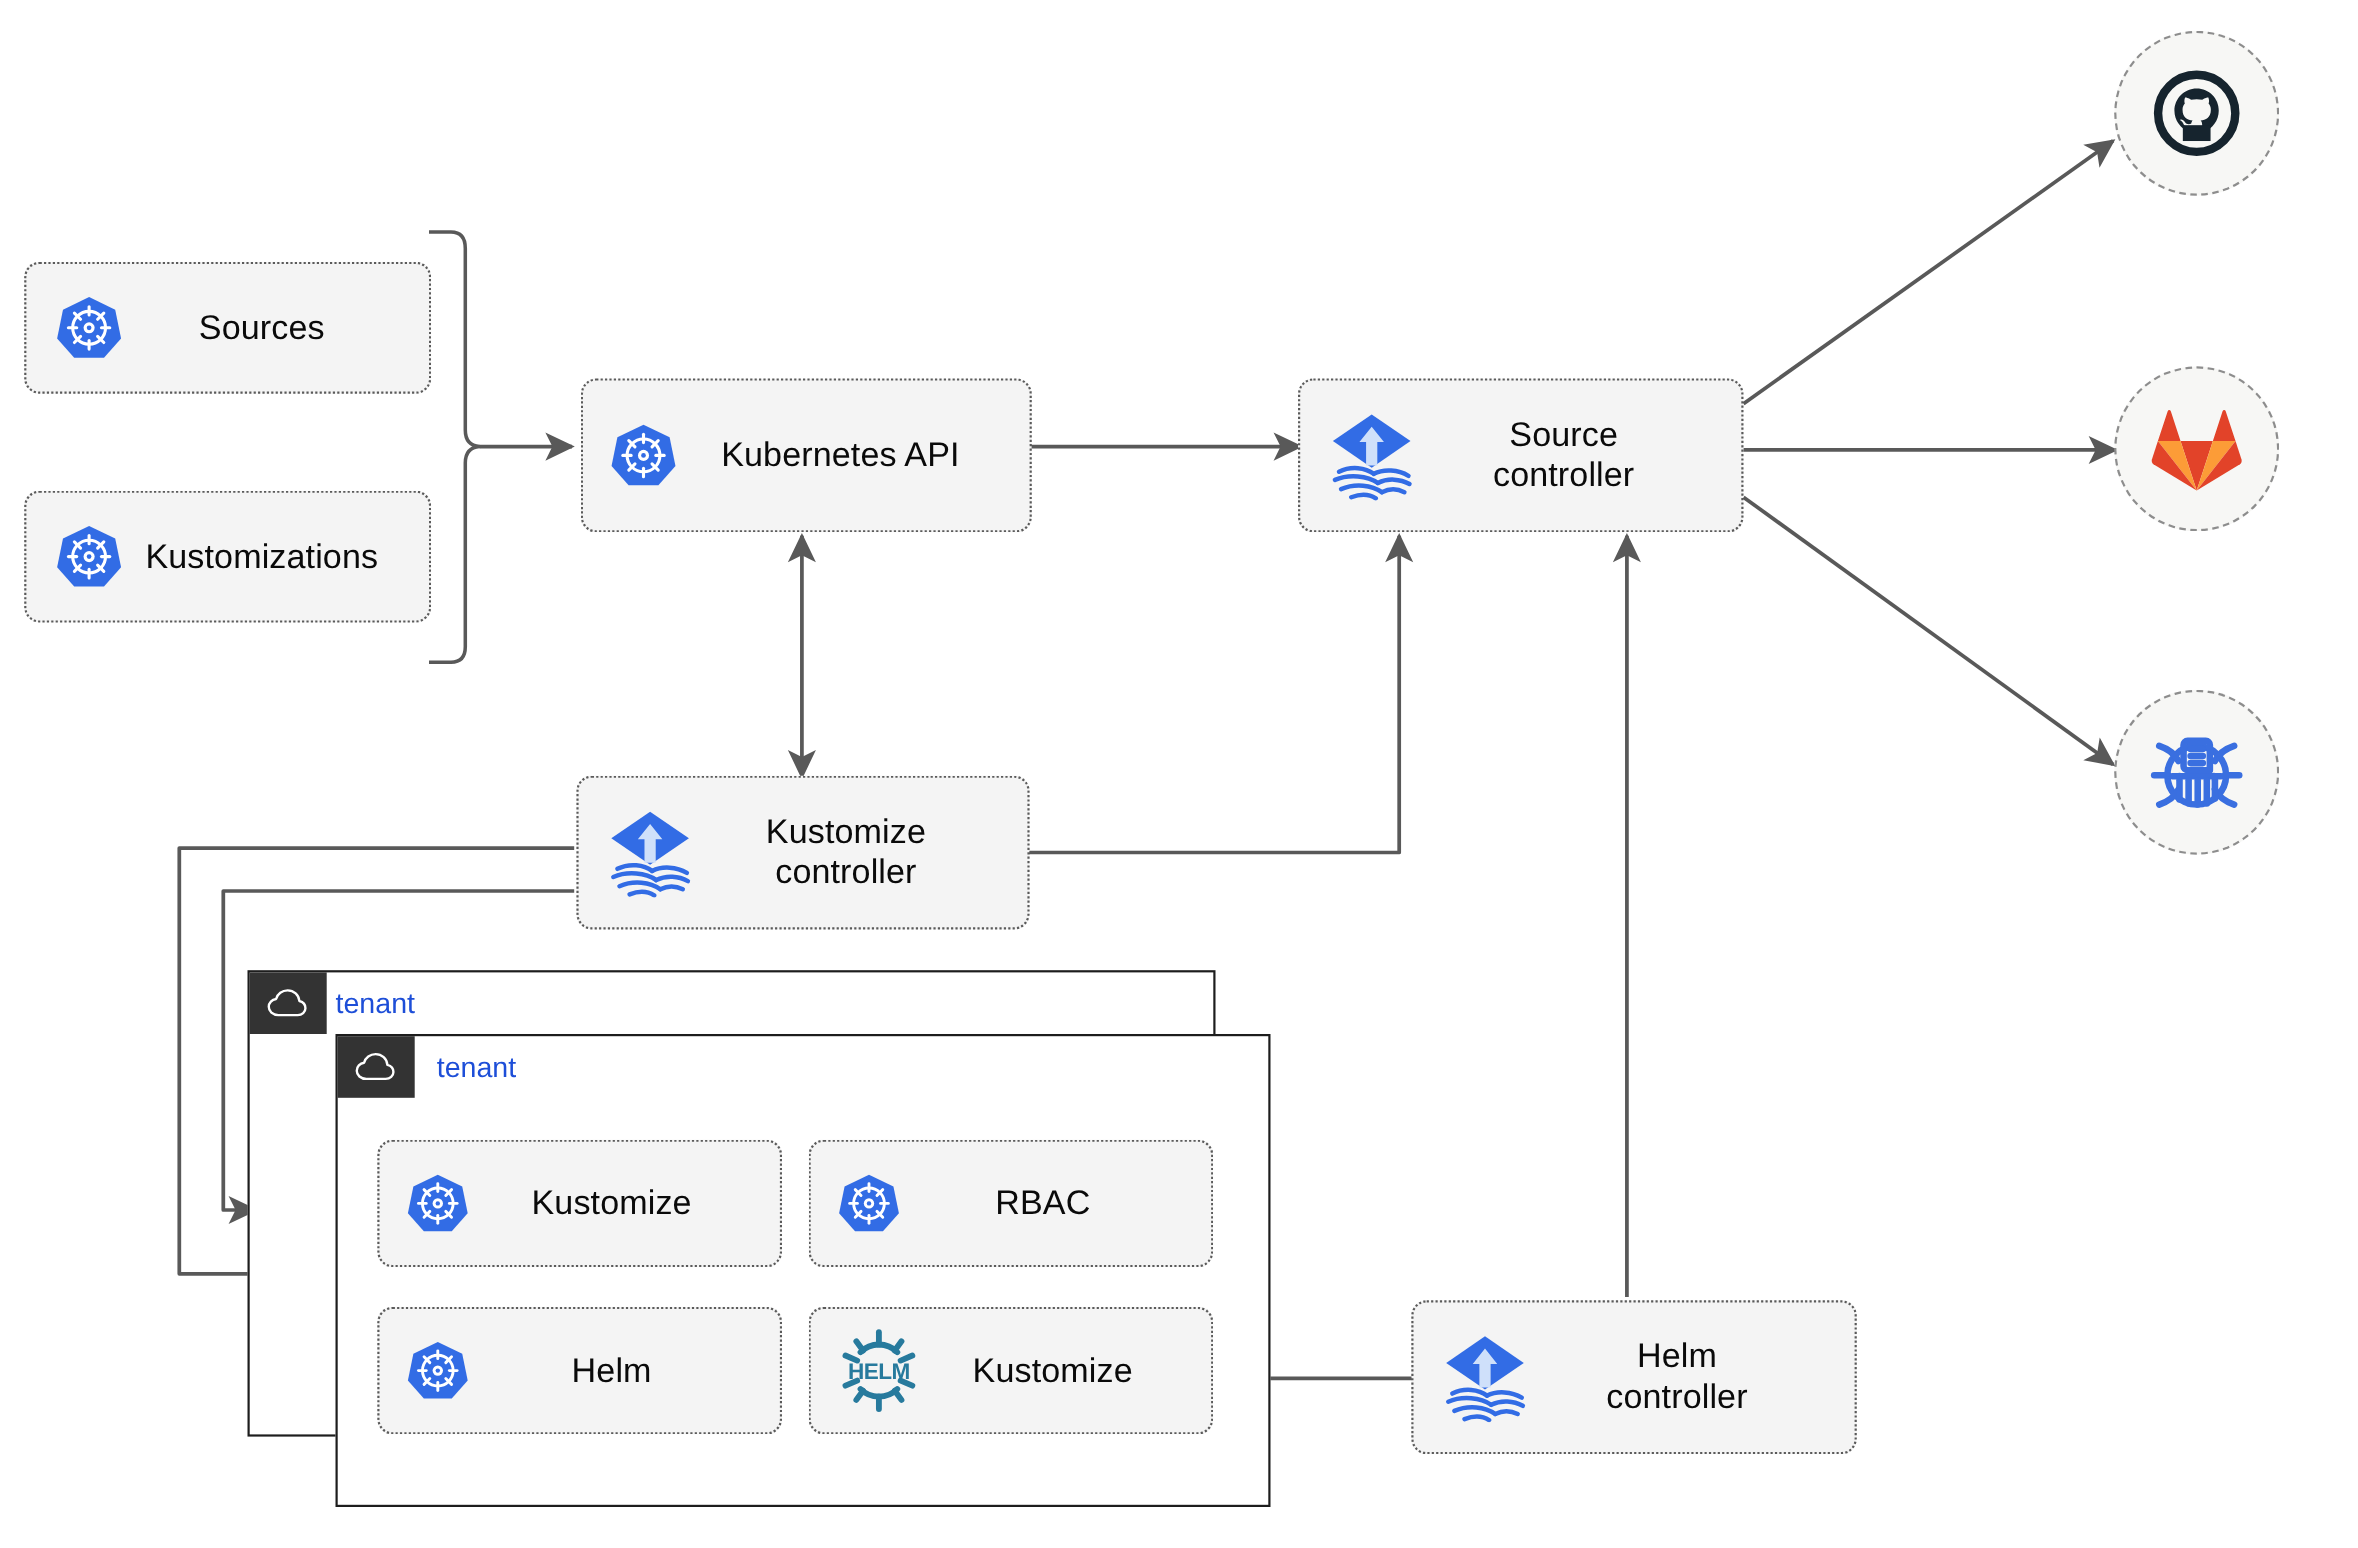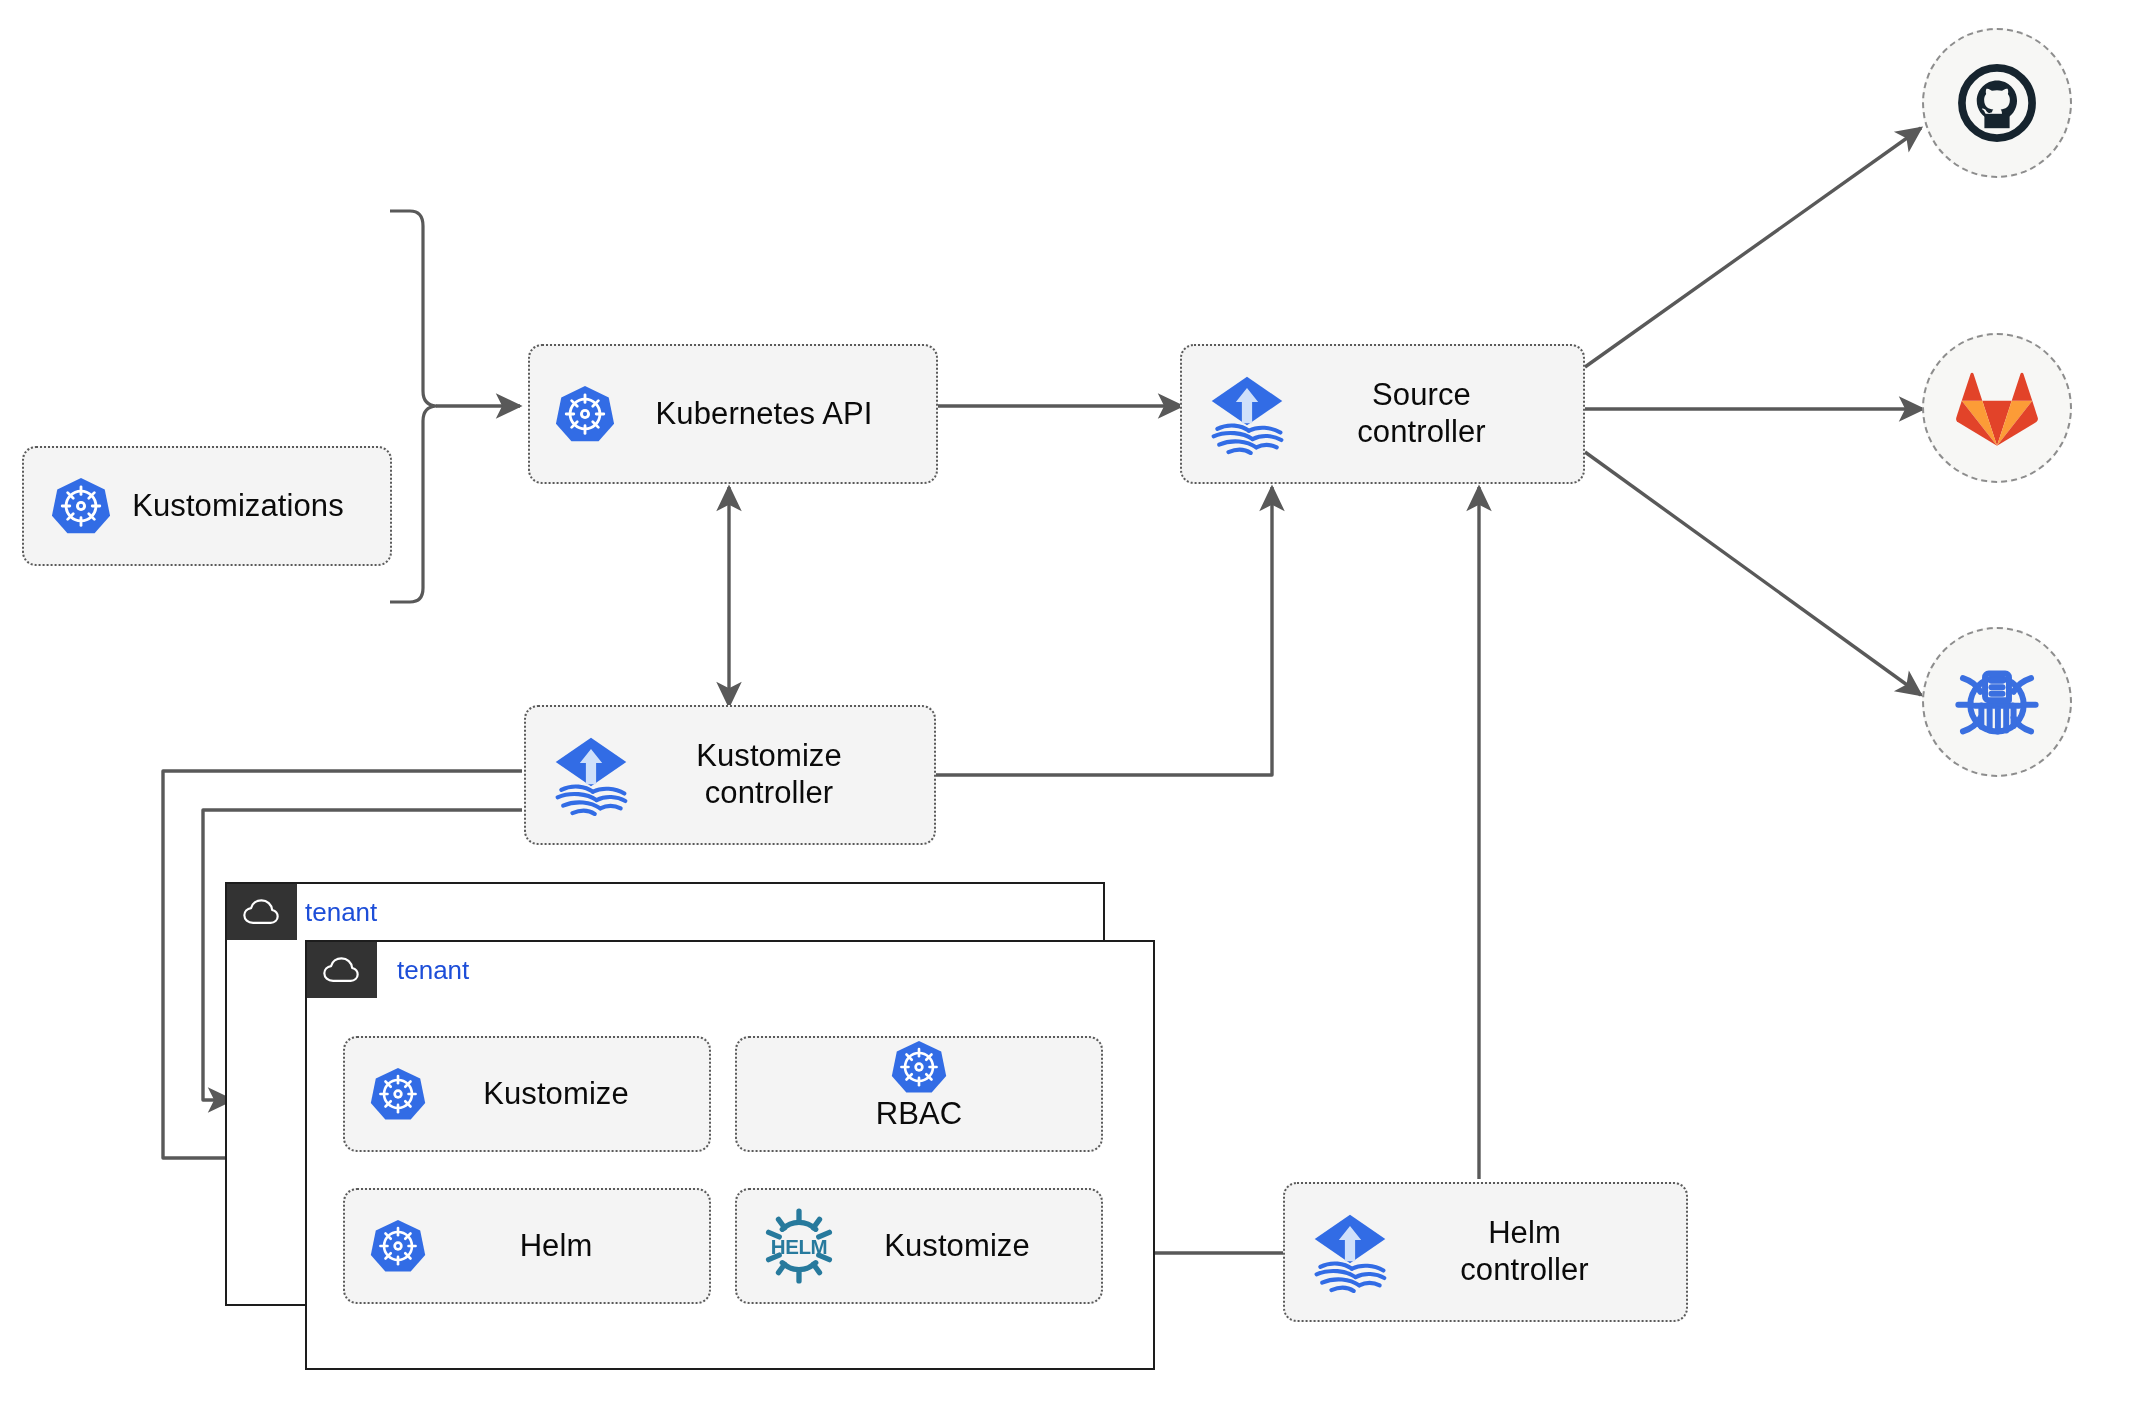--- a/index.html
+++ b/index.html
@@ -119,20 +119,41 @@
 
   <div class="tenant" style="left:305px;top:940px;width:850px;height:430px;">
     <div class="tab">
       <svg class="cloud-ico" viewBox="0 0 48 40">
         <path d="M14.5,33 C8.2,33 4,29 4,24 C4,19.6 7.4,16 12,15.4 C13.4,9.7 18.6,6 24.6,6 C31.4,6 36.8,11 37.4,17.6 C41.6,18.6 44,21.8 44,25.5 C44,29.8 40.3,33 35.6,33 Z" fill="none" stroke="#ffffff" stroke-width="2.6" stroke-linejoin="round"></path>
       </svg>
     </div>
     <div class="tabtxt" style="left:90px;">tenant</div>
   </div>
 
+  <div class="node" style="left:22px;top:238px;width:370px;height:120px;padding:0 26px;">
+    <span class="ico">
+      <svg class="k8s" viewBox="0 0 64 64">
+        <path d="M32 3.2 L56.5 15 L62 42 L46 60 L18 60 L2 42 L7.5 15 Z" fill="#326ce5"></path>
+        <g fill="none" stroke="#ffffff" stroke-width="2.9" stroke-linecap="round">
+          <circle cx="32" cy="32" r="15.4"></circle>
+          <path d="M32 12.2 L32 20"></path>
+            <path d="M32 44 L32 52"></path>
+          <path d="M12.6 32 L20.4 32"></path>
+            <path d="M43.6 32 L51.4 32"></path>
+          <path d="M18.2 18.2 L24 24"></path>
+            <path d="M40 40 L45.8 45.8"></path>
+          <path d="M45.8 18.2 L40 24"></path>
+            <path d="M24 40 L18.2 45.8"></path>
+        </g>
+        <circle cx="32" cy="32" r="5.2" fill="#ffffff"></circle>
+        <circle cx="32" cy="32" r="2.2" fill="#326ce5"></circle>
+      </svg>
+    </span>
+    <span class="lbl">Sources</span>
+  </div>
 
   <div class="node" style="left:22px;top:446px;width:370px;height:120px;padding:0 26px;">
     <span class="ico">
       <svg class="k8s" viewBox="0 0 64 64">
         <path d="M32 3.2 L56.5 15 L62 42 L46 60 L18 60 L2 42 L7.5 15 Z" fill="#326ce5"></path>
         <g fill="none" stroke="#ffffff" stroke-width="2.9" stroke-linecap="round">
           <circle cx="32" cy="32" r="15.4"></circle>
           <path d="M32 12.2 L32 20"></path>
             <path d="M32 44 L32 52"></path>
           <path d="M12.6 32 L20.4 32"></path>
@@ -246,21 +267,21 @@
           <path d="M45.8 18.2 L40 24"></path>
             <path d="M24 40 L18.2 45.8"></path>
         </g>
         <circle cx="32" cy="32" r="5.2" fill="#ffffff"></circle>
         <circle cx="32" cy="32" r="2.2" fill="#326ce5"></circle>
       </svg>
     </span>
     <span class="lbl">Kustomize</span>
   </div>
 
-  <div class="node" style="left:735px;top:1036px;width:368px;height:116px;padding:0 24px;flex-direction:column;">
+  <div class="node" style="left:735px;top:1036px;width:368px;height:116px;padding:0 24px;">
     <span class="ico">
       <svg class="k8s-sm" viewBox="0 0 64 64">
         <path d="M32 3.2 L56.5 15 L62 42 L46 60 L18 60 L2 42 L7.5 15 Z" fill="#326ce5"></path>
         <g fill="none" stroke="#ffffff" stroke-width="2.9" stroke-linecap="round">
           <circle cx="32" cy="32" r="15.4"></circle>
           <path d="M32 12.2 L32 20"></path>
             <path d="M32 44 L32 52"></path>
           <path d="M12.6 32 L20.4 32"></path>
             <path d="M43.6 32 L51.4 32"></path>
           <path d="M18.2 18.2 L24 24"></path>

